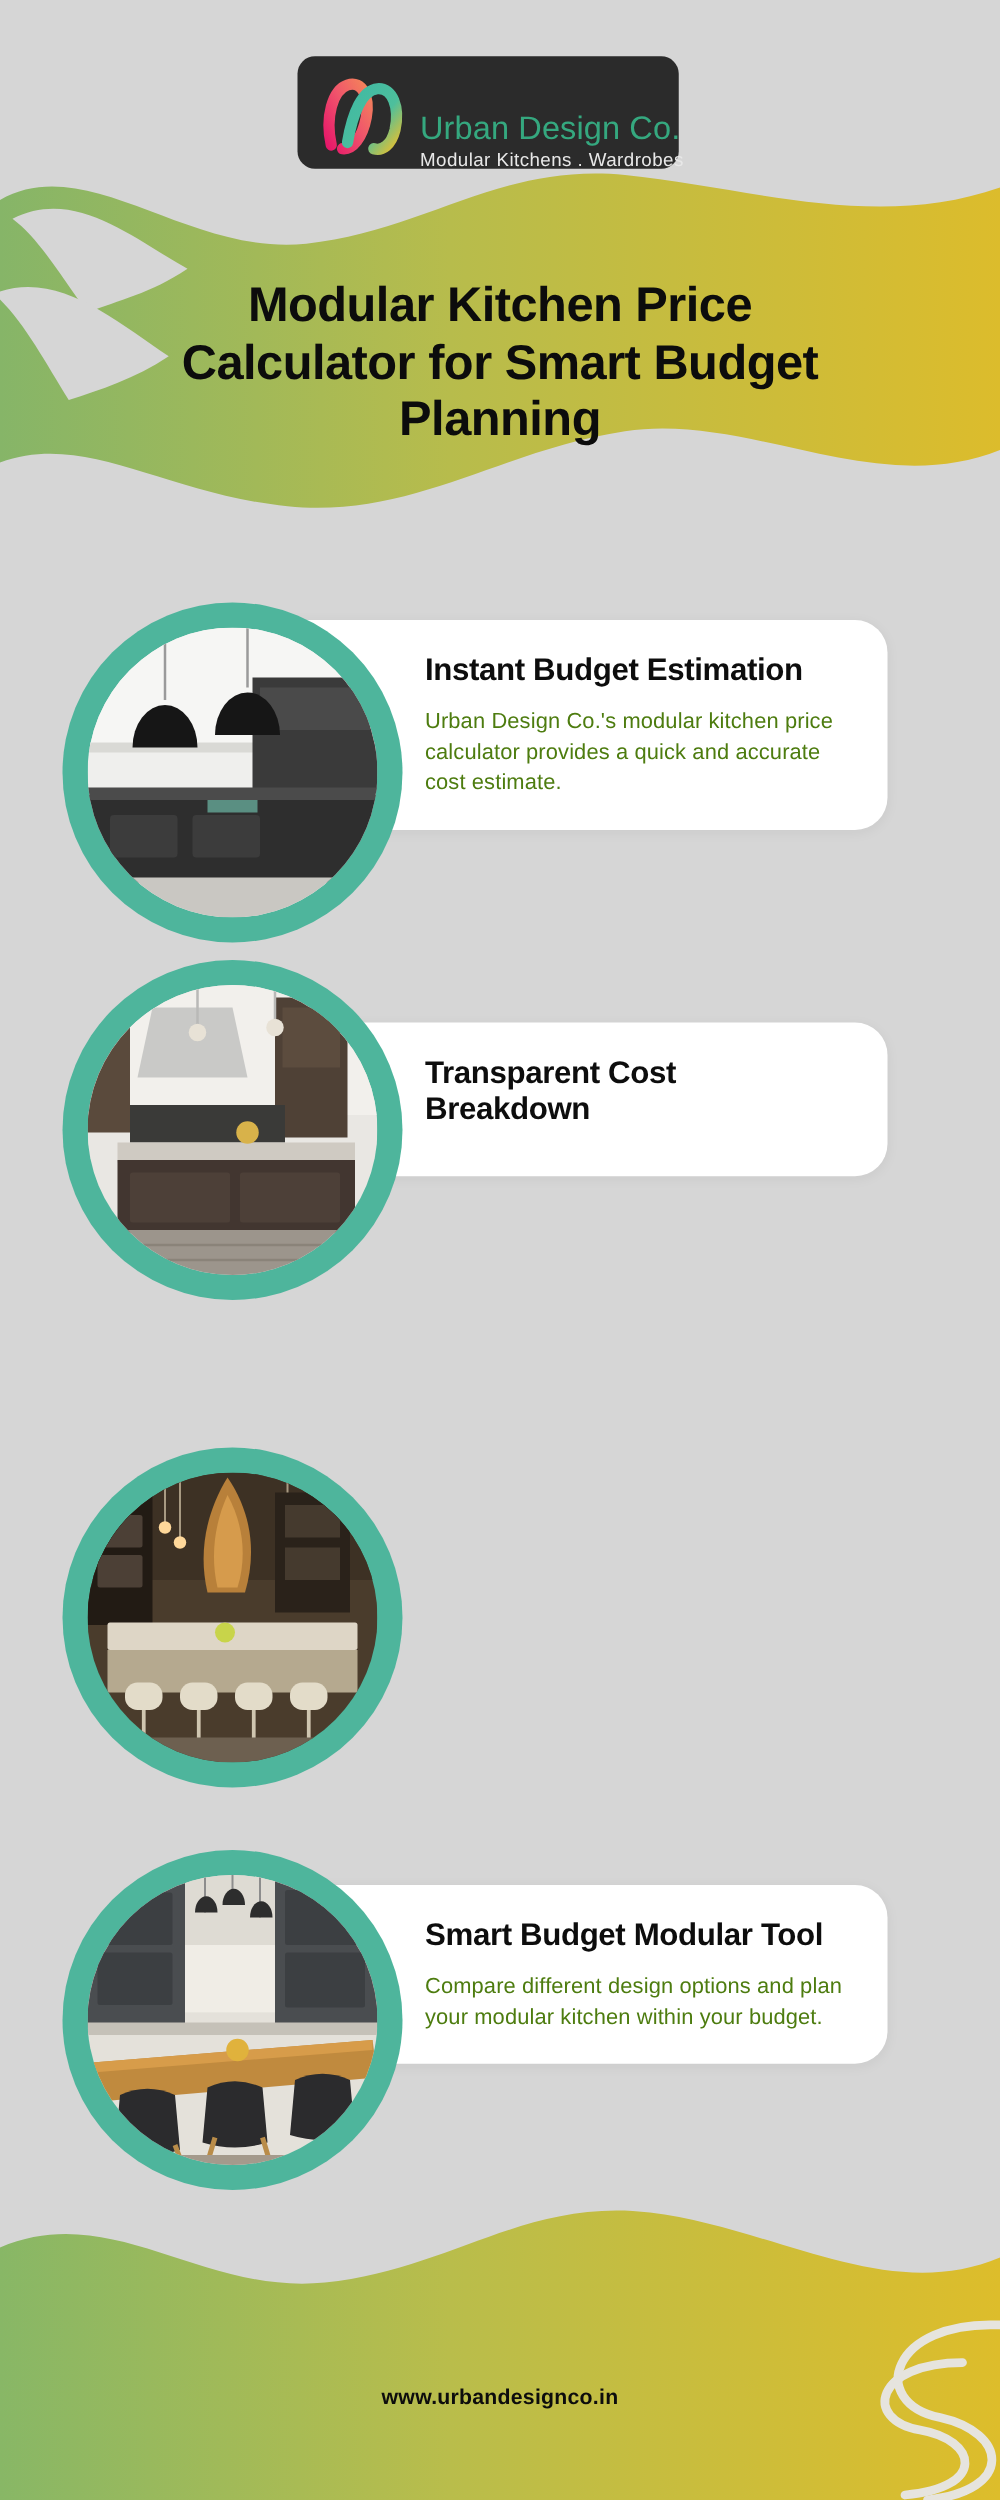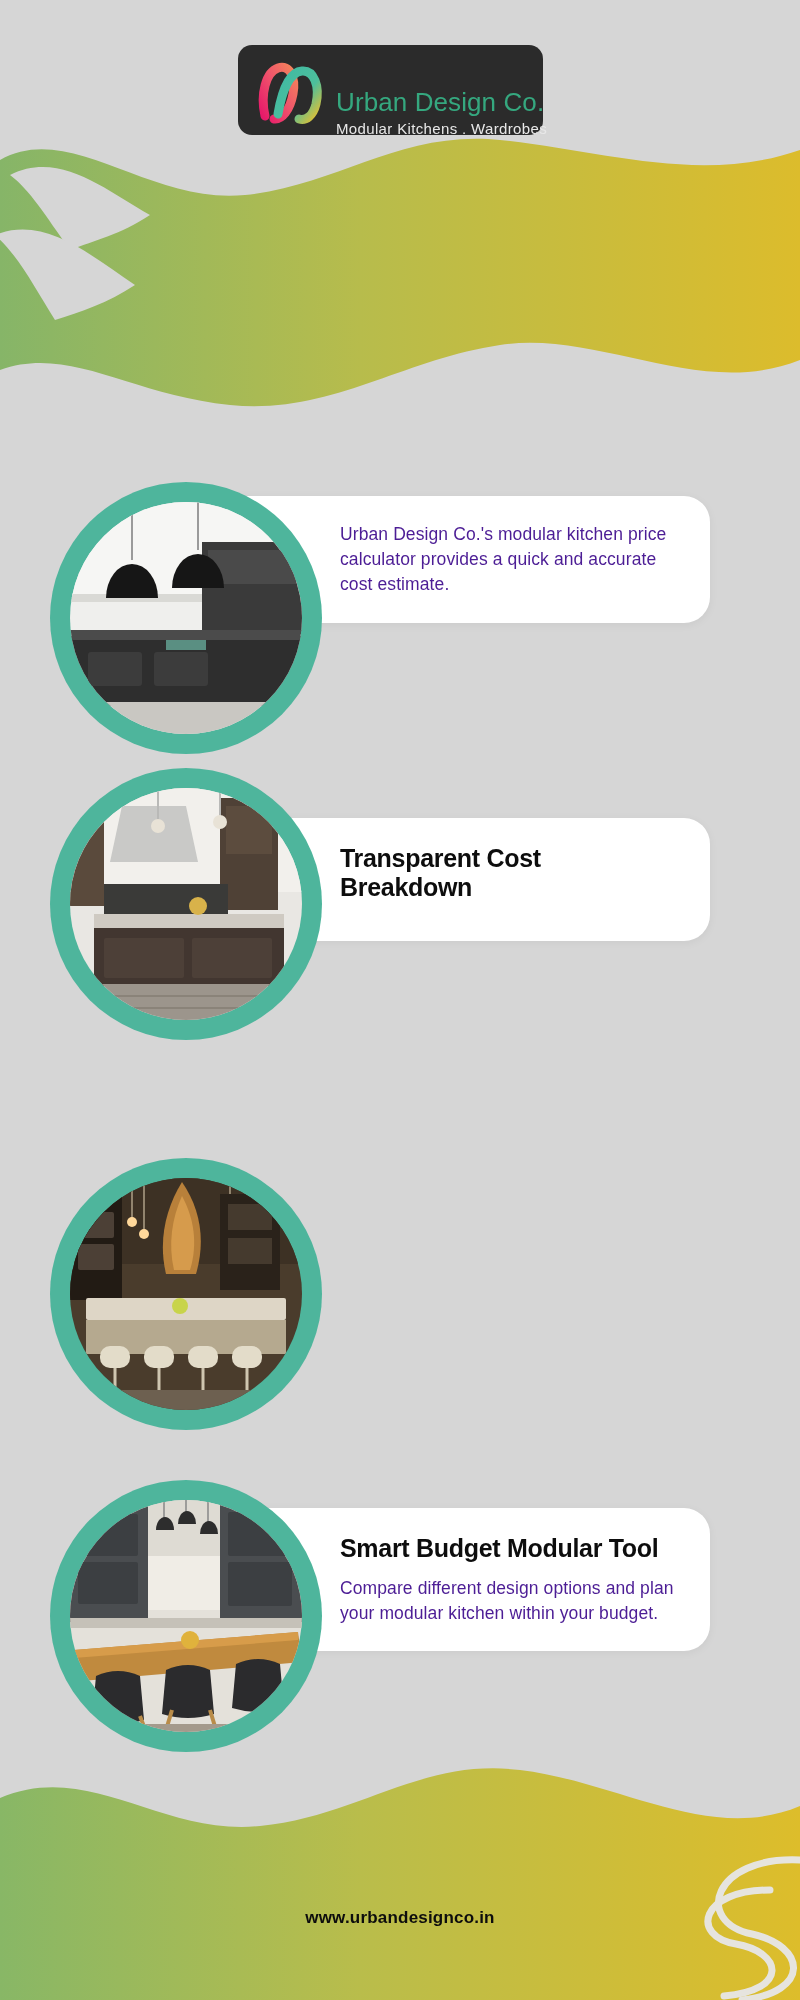--- a/index.html
+++ b/index.html
@@ -49,21 +49,21 @@
     background:#ffffff; border-radius:26px;
     padding:26px 34px 26px 165px;
     box-shadow:0 2px 10px rgba(0,0,0,.05);
     z-index:3;
   }
   .card-title {
     font-size:25px; font-weight:800; color:#0d0d0d;
     line-height:1.15; letter-spacing:-.3px; margin-bottom:13px;
   }
   .card-body {
-    font-size:17.5px; font-weight:400; color:#4c1d95;
+    font-size:17.5px; font-weight:400; color:#4d7c0f;
     line-height:1.42; letter-spacing:.1px;
   }
 
   .thumb {
     position:absolute; z-index:4;
     width:272px; height:272px; border-radius:50%;
     background:#4eb59c;
     display:flex; align-items:center; justify-content:center;
   }
   .thumb-inner {
@@ -129,22 +129,24 @@
       </defs>
       <path d="M13,62 C8,40 14,18 26,14 C38,10 44,24 41,40 C38,56 30,66 22,65" fill="none" stroke="url(#gl1)" stroke-width="9" stroke-linecap="round"></path>
       <path d="M26,60 C30,36 38,18 50,17 C62,16 68,32 64,50 C61,62 54,67 47,65" fill="none" stroke="url(#gl2)" stroke-width="9" stroke-linecap="round"></path>
     </svg>
     <div class="logo-text">
       <div class="logo-name">Urban Design Co.</div>
       <div class="logo-tag">Modular Kitchens . Wardrobes</div>
     </div>
   </div>
 
+  <h1 class="headline">Modular Kitchen Price Calculator for Smart Budget Planning</h1>
 
   <div class="card" style="top:496px;">
+    <div class="card-title">Instant Budget Estimation</div>
     <div class="card-body">Urban Design Co.'s modular kitchen price calculator provides a quick and accurate cost estimate.</div>
   </div>
   <div class="thumb" style="left:50px; top:482px;">
     <div class="thumb-inner">
       <svg viewBox="0 0 232 232" preserveAspectRatio="xMidYMid slice">
         <rect width="232" height="232" fill="#efefed"></rect>
         <rect x="0" y="0" width="232" height="96" fill="#f6f6f4"></rect>
         <rect x="0" y="92" width="232" height="8" fill="#d9d9d5"></rect>
         <rect x="132" y="40" width="100" height="92" fill="#3a3a3a"></rect>
         <rect x="138" y="48" width="88" height="34" fill="#4a4a4a"></rect>

